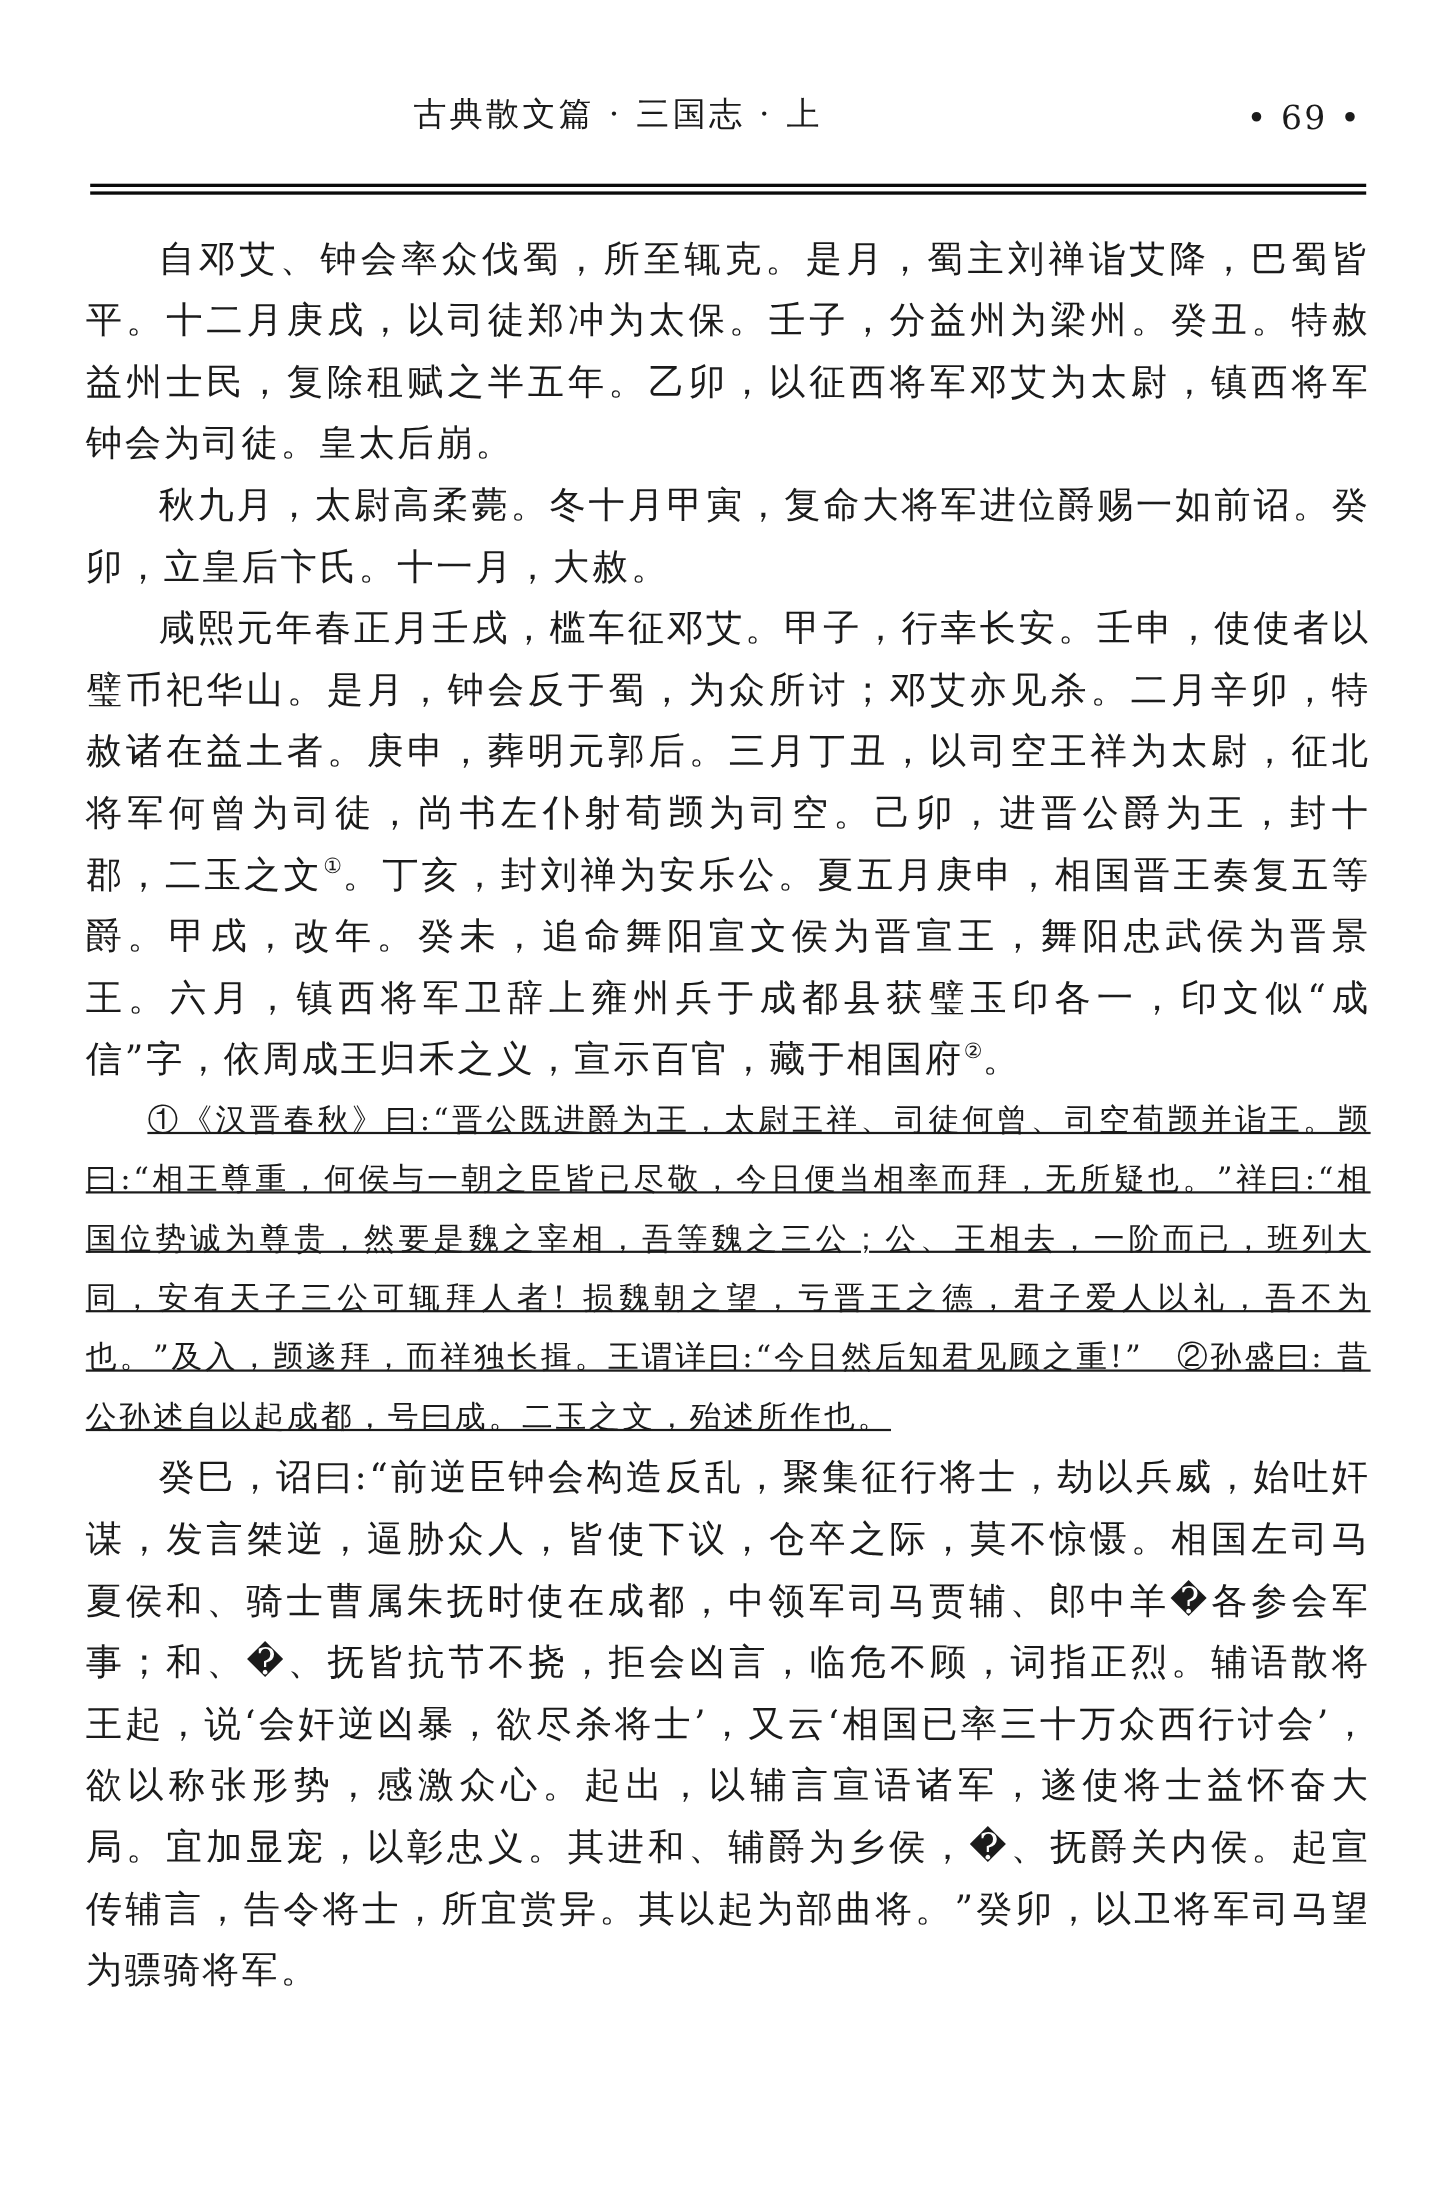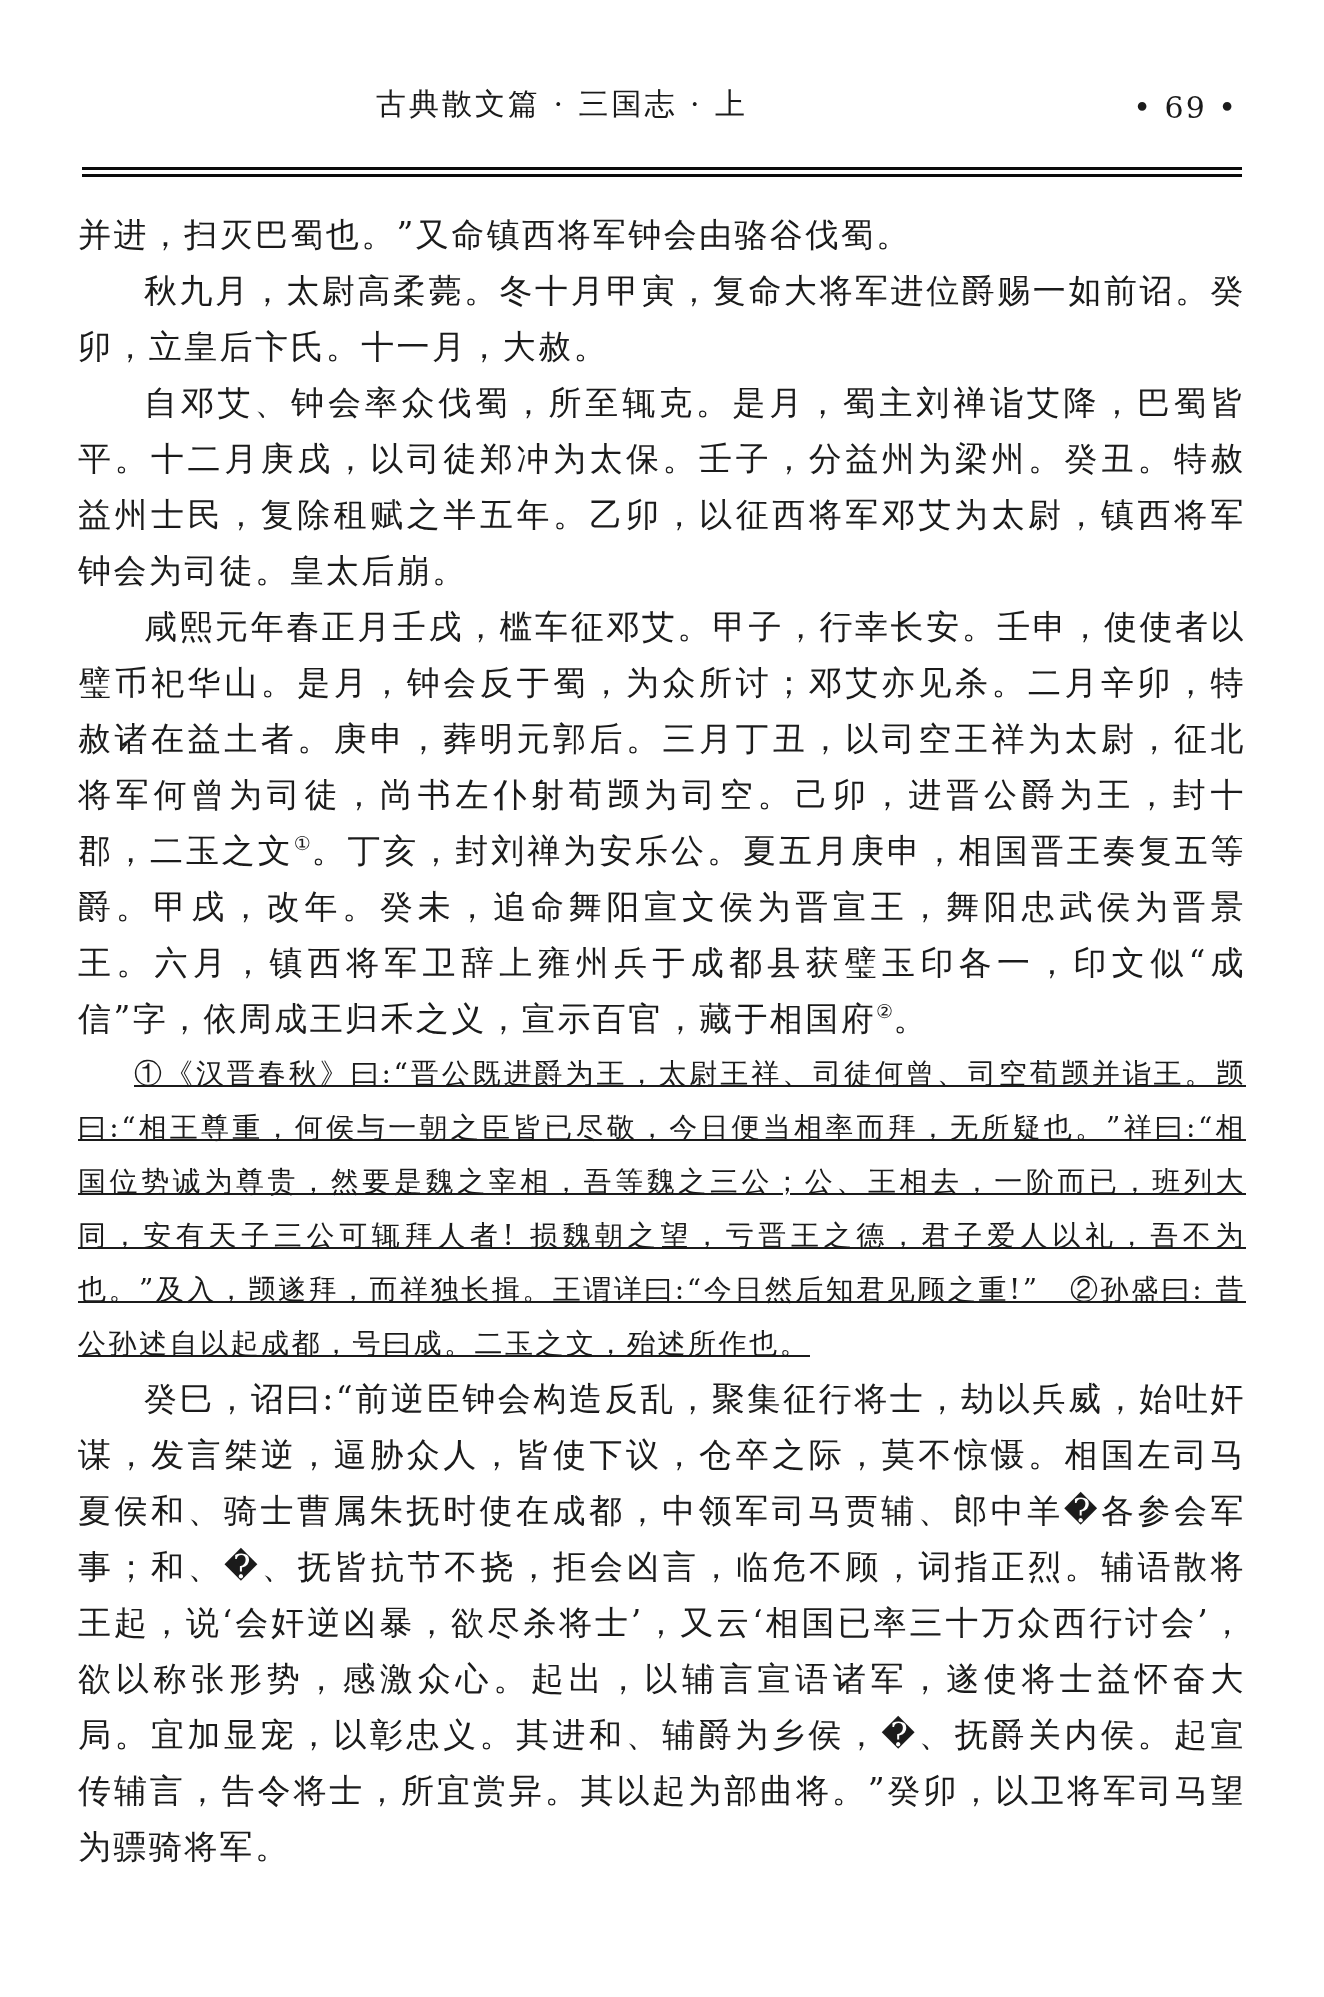--- a/index.html
+++ b/index.html
@@ -83,25 +83,24 @@
 
   <header class="page-header">
     <div class="header-title">古典散文篇 · 三国志 · 上</div>
     <div class="page-number">• 69 •</div>
   </header>
 
   <div class="double-rule"></div>
 
   <main class="content">
 
-    <p class="main-p no-indent">并进，扫灭巴蜀也。”又命镇西将军钟会由骆谷伐蜀。</p>
+
+    <p class="main-p">自邓艾、钟会率众伐蜀，所至辄克。是月，蜀主刘禅诣艾降，巴蜀皆平。十二月庚戌，以司徒郑冲为太保。壬子，分益州为梁州。癸丑。特赦益州士民，复除租赋之半五年。乙卯，以征西将军邓艾为太尉，镇西将军钟会为司徒。皇太后崩。</p>
 
     <p class="main-p">秋九月，太尉高柔薨。冬十月甲寅，复命大将军进位爵赐一如前诏。癸卯，立皇后卞氏。十一月，大赦。</p>
-
-    <p class="main-p">自邓艾、钟会率众伐蜀，所至辄克。是月，蜀主刘禅诣艾降，巴蜀皆平。十二月庚戌，以司徒郑冲为太保。壬子，分益州为梁州。癸丑。特赦益州士民，复除租赋之半五年。乙卯，以征西将军邓艾为太尉，镇西将军钟会为司徒。皇太后崩。</p>
 
     <p class="main-p"><span>咸熙元年春正月壬戌，槛车征邓艾。甲子，行幸长安。壬申，使使者以璧币祀华山。是月，钟会反于蜀，为众所讨；邓艾亦见杀。二月辛卯，特赦诸在益土者。庚申，葬明元郭后。三月丁丑，以司空王祥为太尉，征北将军何曾为司徒，尚书左仆射荀𫖮为司空。己卯，进晋公爵为王，封十郡，二玉之文</span><span class="fn-ref">①</span><span>。丁亥，封刘禅为安乐公。夏五月庚申，相国晋王奏复五等爵。甲戌，改年。癸未，追命舞阳宣文侯为晋宣王，舞阳忠武侯为晋景王。六月，镇西将军卫辞上雍州兵于成都县获璧玉印各一，印文似“成信”字，依周成王归禾之义，宣示百官，藏于相国府</span><span class="fn-ref">②</span><span>。</span></p>
 
     <p class="annotation">①《汉晋春秋》曰:“晋公既进爵为王，太尉王祥、司徒何曾、司空荀𫖮并诣王。𫖮曰:“相王尊重，何侯与一朝之臣皆已尽敬，今日便当相率而拜，无所疑也。”祥曰:“相国位势诚为尊贵，然要是魏之宰相，吾等魏之三公；公、王相去，一阶而已，班列大同，安有天子三公可辄拜人者! 损魏朝之望，亏晋王之德，君子爱人以礼，吾不为也。”及入，𫖮遂拜，而祥独长揖。王谓详曰:“今日然后知君见顾之重!”　②孙盛曰: 昔公孙述自以起成都，号曰成。二玉之文，殆述所作也。</p>
 
 
     <p class="main-p">癸巳，诏曰:“前逆臣钟会构造反乱，聚集征行将士，劫以兵威，始吐奸谋，发言桀逆，逼胁众人，皆使下议，仓卒之际，莫不惊慑。相国左司马夏侯和、骑士曹属朱抚时使在成都，中领军司马贾辅、郎中羊�各参会军事；和、�、抚皆抗节不挠，拒会凶言，临危不顾，词指正烈。辅语散将王起，说‘会奸逆凶暴，欲尽杀将士’，又云‘相国已率三十万众西行讨会’，欲以称张形势，感激众心。起出，以辅言宣语诸军，遂使将士益怀奋大局。宜加显宠，以彰忠义。其进和、辅爵为乡侯，�、抚爵关内侯。起宣传辅言，告令将士，所宜赏异。其以起为部曲将。”癸卯，以卫将军司马望为骠骑将军。</p>
 
   </main>
 

